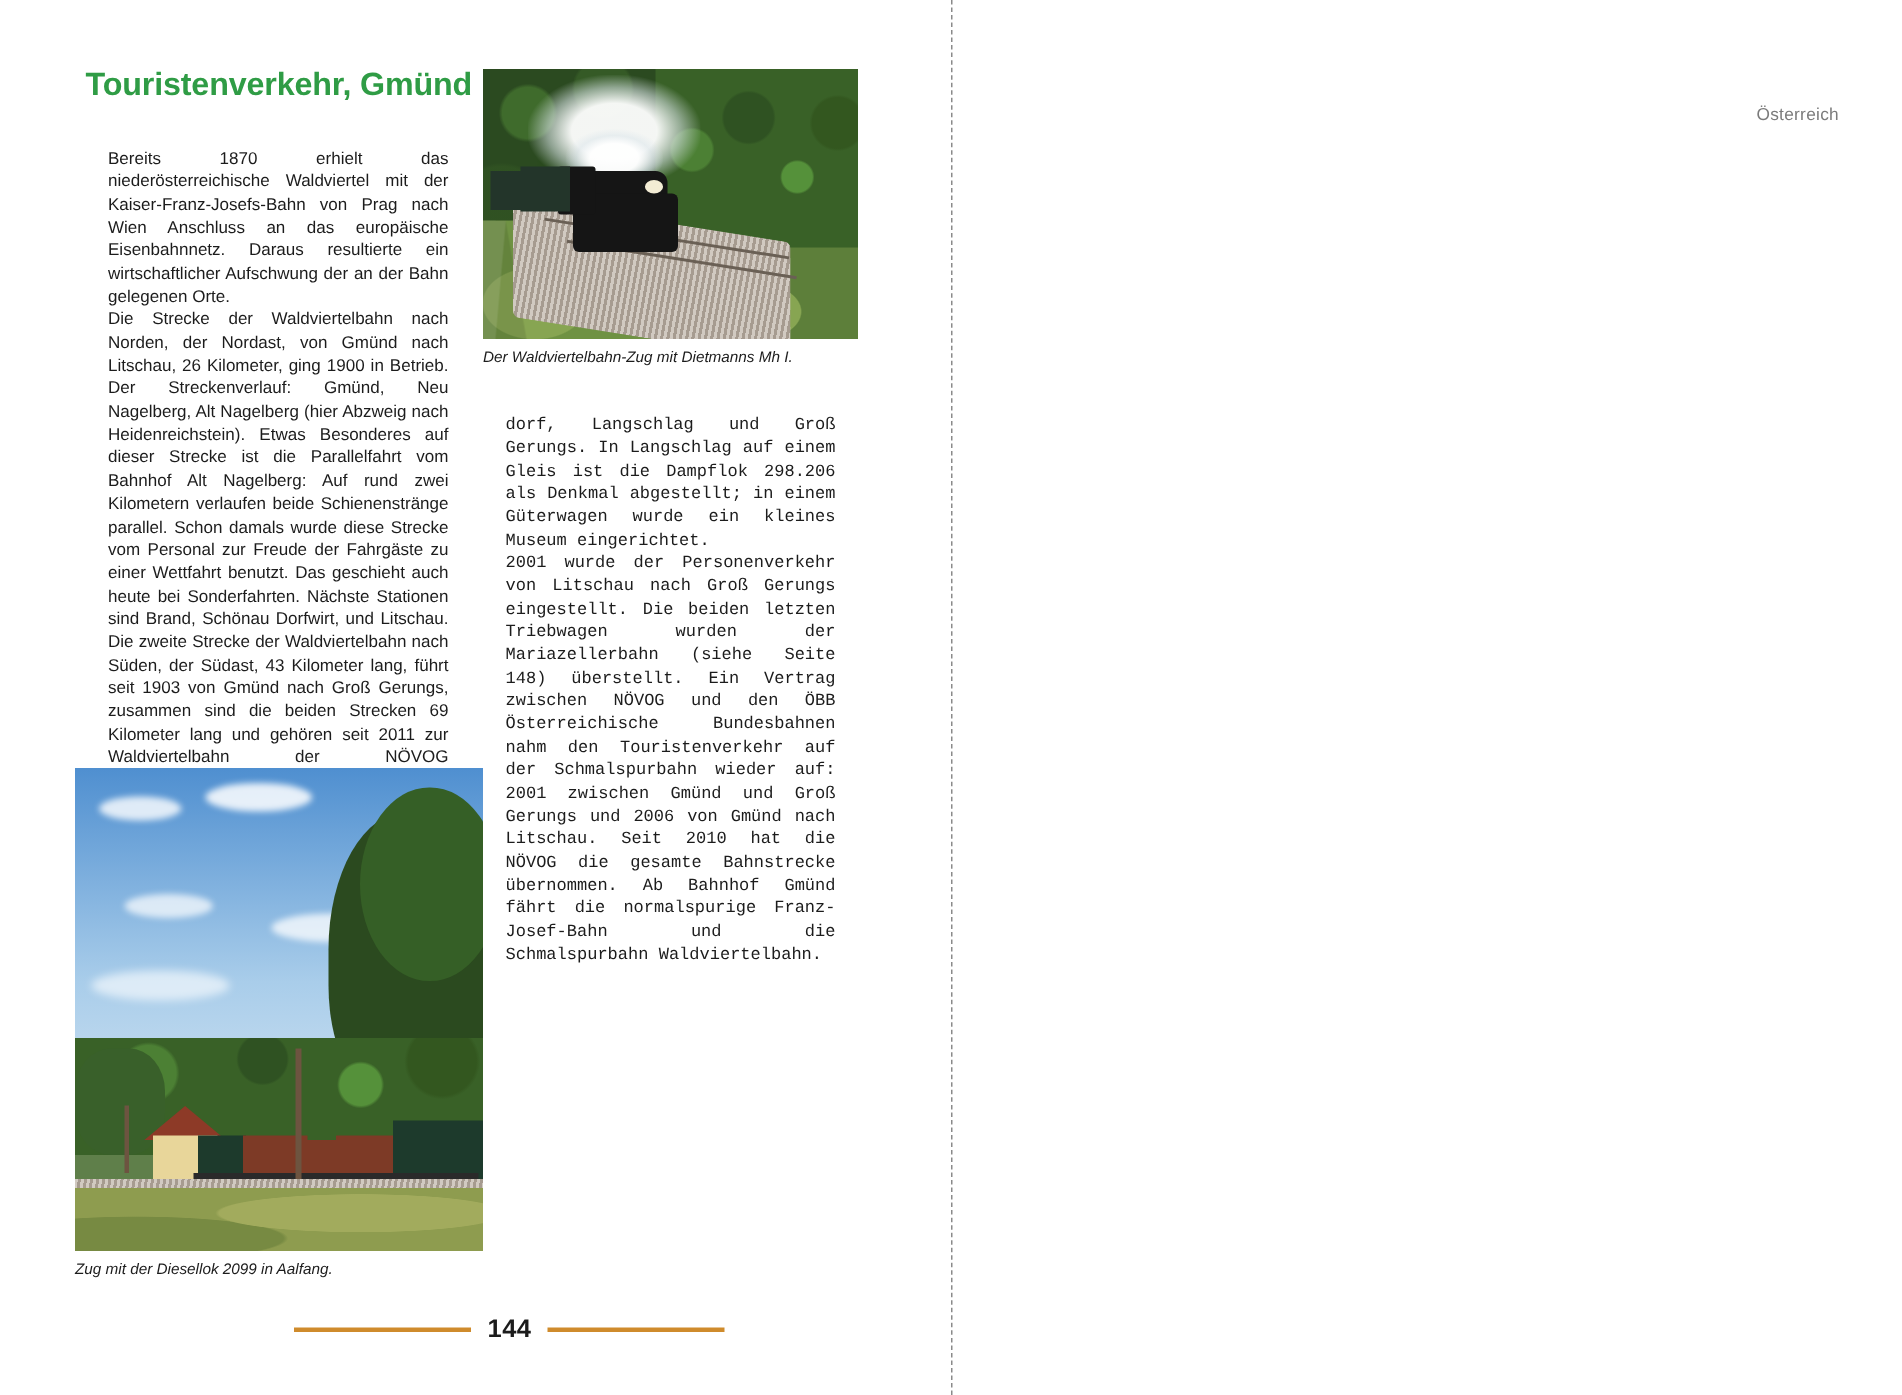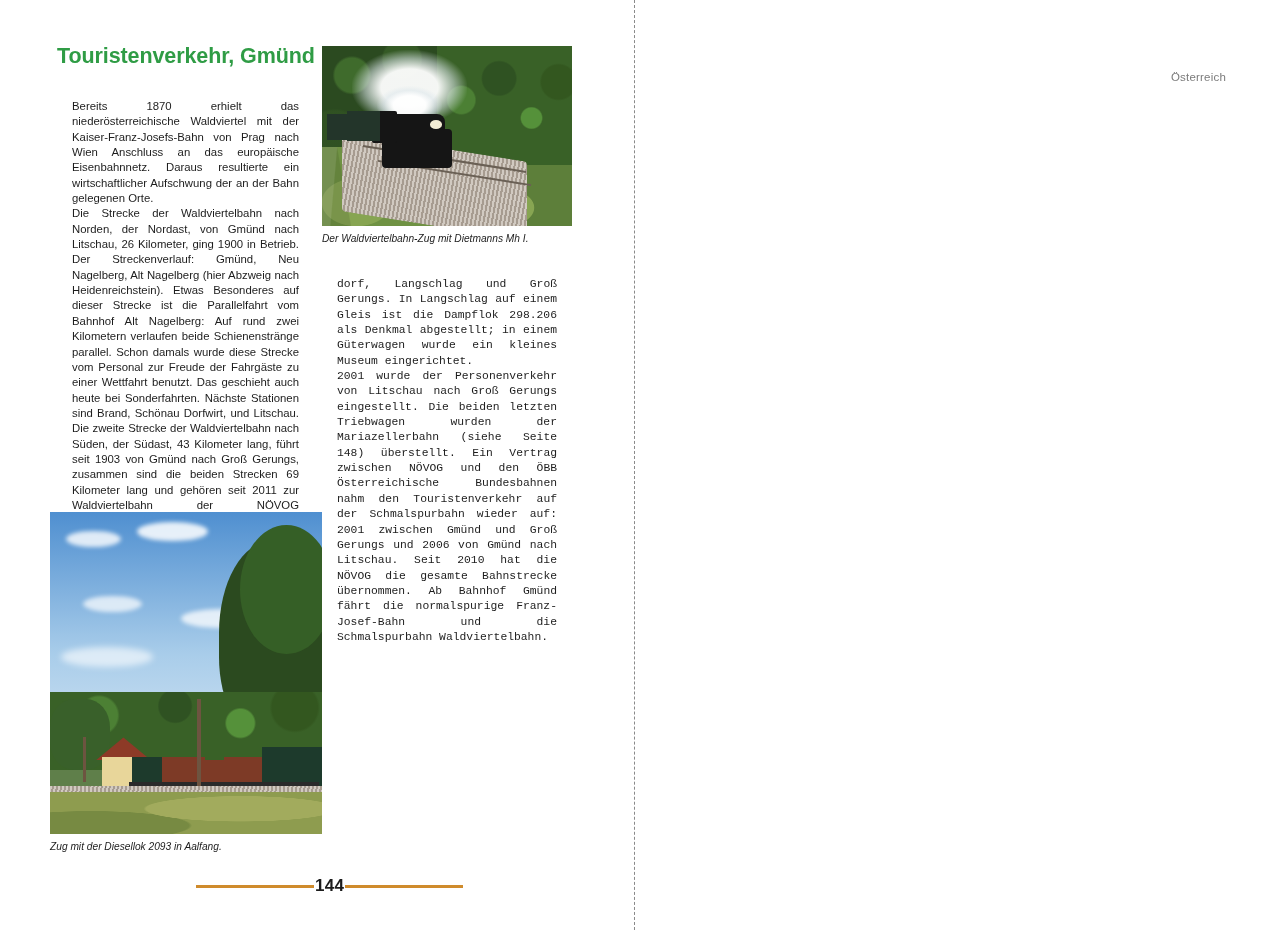--- a/index.html
+++ b/index.html
@@ -142,21 +142,21 @@
   .house-wall { background: #e8d69a; }
   .house-roof { background: #8d3a27; }
   .pole       { background: #6d5440; }
 
   
   .folio {
     position: absolute;
     bottom: 34px;
     display: flex;
     align-items: center;
-    gap: 1px;
+    gap: 11px;
   }
   .folio .rule {
     height: 3px;
     background: #cf8b2c;
   }
   .folio .rule.l { width: 118px; }
   .folio .rule.r { width: 118px; }
   .folio .num {
     font-size: 17px;
     font-weight: bold;
@@ -226,21 +226,21 @@
         <div class="layer coach-red" style="left:64%;top:76%;width:15%;height:9%"></div>
         <div class="layer coach-green" style="left:78%;top:73%;width:22%;height:12%"></div>
         <div class="layer" style="left:29%;top:84%;width:70%;height:2%;background:#2a2a2a"></div>
         <div class="layer pole" style="left:54%;top:58%;width:1.6%;height:28%"></div>
         <div class="layer pole" style="left:12%;top:70%;width:1.2%;height:14%"></div>
         <div class="layer ballast" style="left:0;top:85%;width:100%;height:3%"></div>
         <div class="layer grass-dry" style="left:0;top:87%;width:100%;height:13%"></div>
       </div>
     </div>
 
-    <div class="caption cap-aalfang">Zug mit der Diesellok 2093 in Aalfang.</div>
+    <div class="caption cap-aalfang">Zug mit der Diesellok 2099 in Aalfang.</div>
 
     <div class="folio folio-left">
       <div class="rule l"></div>
       <div class="num">144</div>
       <div class="rule r"></div>
     </div>
   </div>
 
   <div class="page-half page-right">
 

